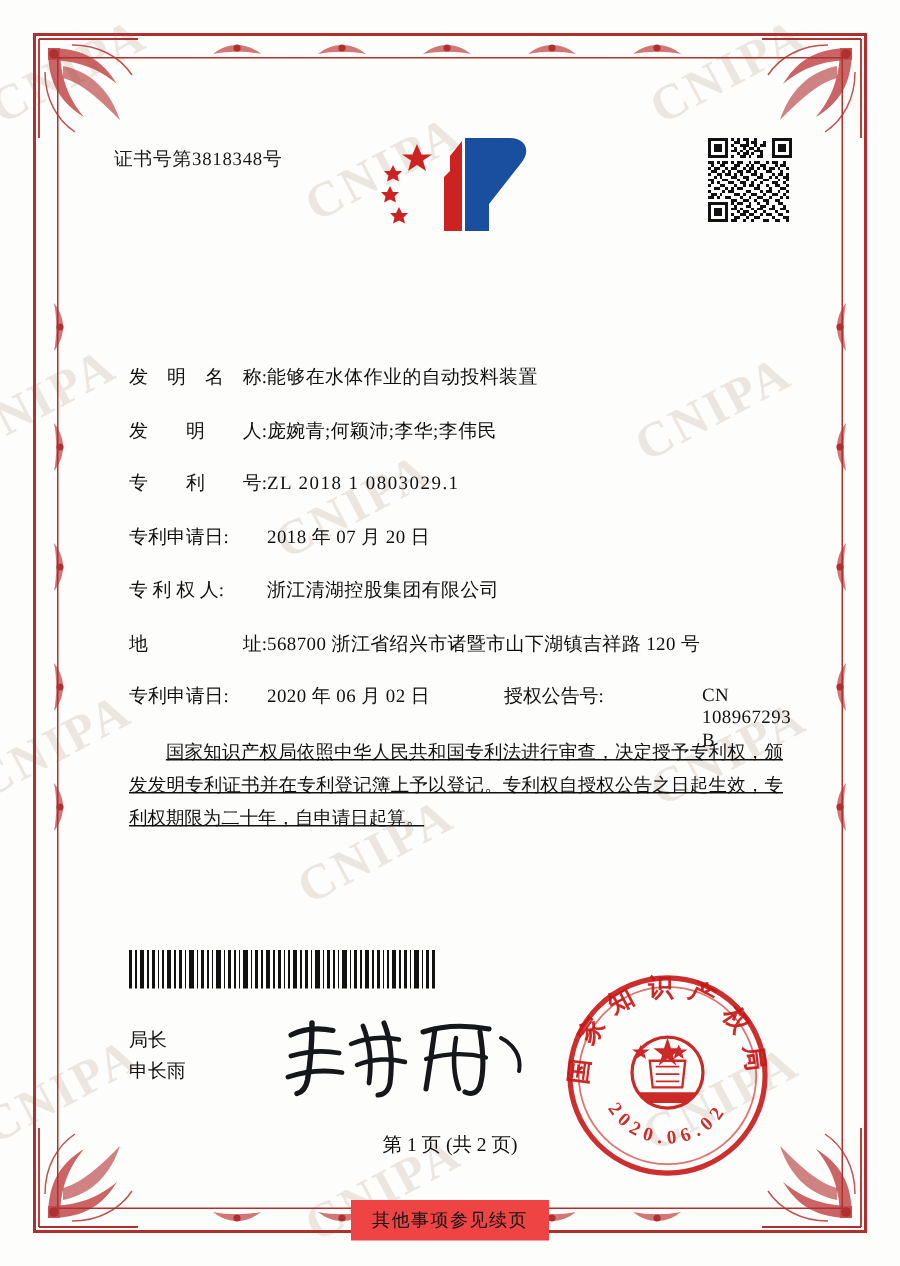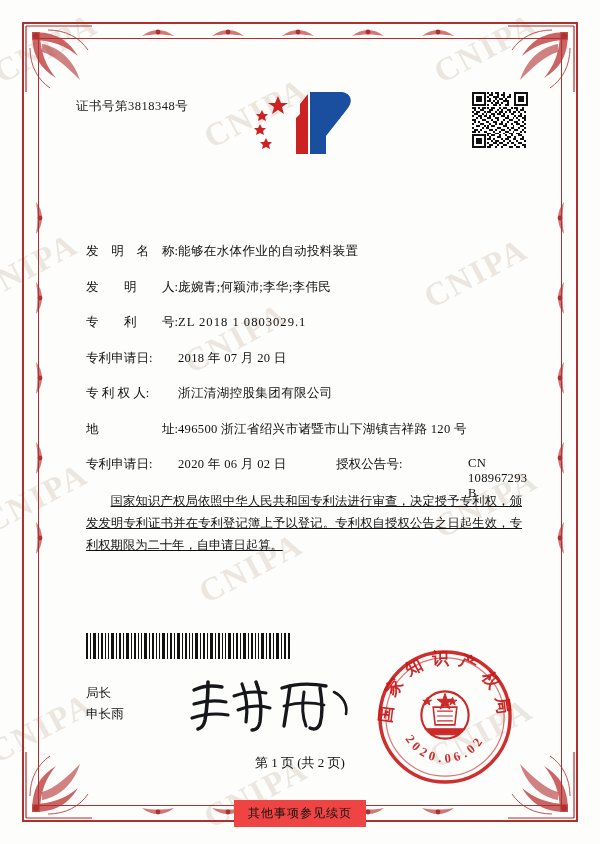--- a/index.html
+++ b/index.html
@@ -560,21 +560,21 @@
       <div class="field-row">
         <div class="f-label">专 利 权 人:</div>
         <div class="f-value">浙江清湖控股集团有限公司</div>
       </div>
 
       <div class="field-row">
         <div class="f-label spread">
           <span>地</span>
             <span>址:</span>
         </div>
-        <div class="f-value">496500 浙江省绍兴市诸暨市山下湖镇吉祥路 120 号</div>
+        <div class="f-value">568700 浙江省绍兴市诸暨市山下湖镇吉祥路 120 号</div>
       </div>
 
       <div class="field-row">
         <div class="inline-pair">
           <div class="left">
             <div class="f-label">专利申请日:</div>
             <div class="f-value">2020 年 06 月 02 日</div>
           </div>
           <div class="right">
             <div class="f-label">授权公告号:</div>

